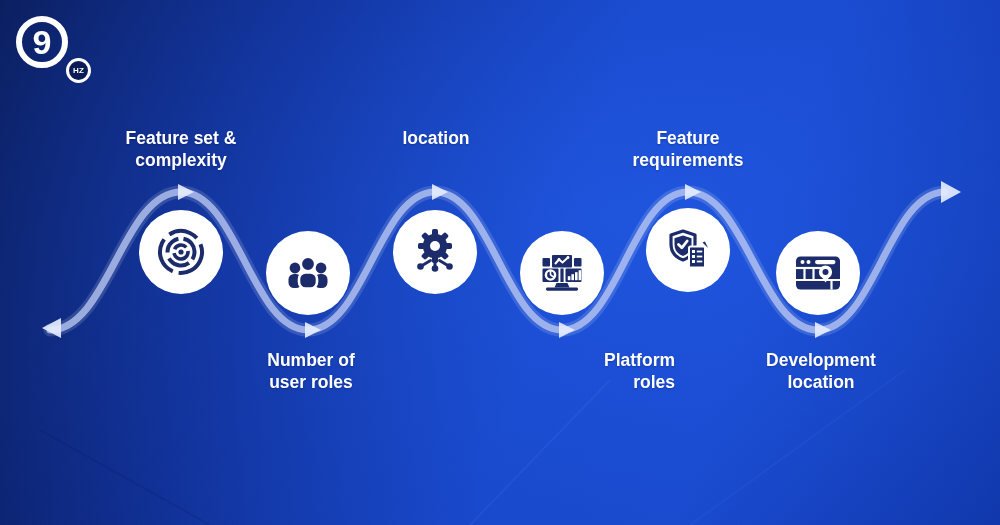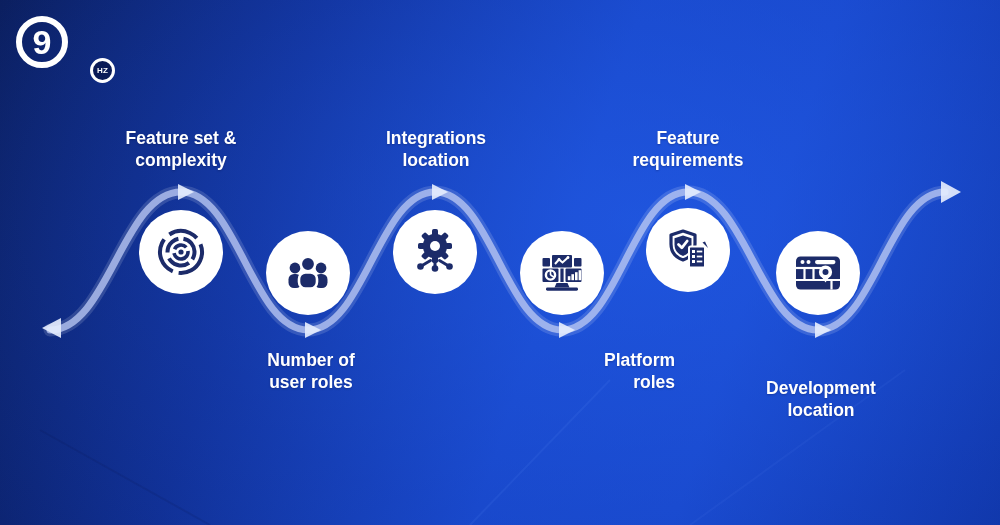--- a/index.html
+++ b/index.html
@@ -15,39 +15,39 @@
   
   .facets{position:absolute;inset:0;pointer-events:none;}
   
   .logo{position:absolute;left:16px;top:16px;width:92px;height:62px;}
   .logo-big{
     position:absolute;left:0;top:0;width:40px;height:40px;border:6px solid #ffffff;border-radius:50%;
     display:flex;align-items:center;justify-content:center;
     color:#ffffff;font-weight:bold;font-size:34px;line-height:1;
   }
   .logo-small{
-    position:absolute;left:74px;top:42px;width:19px;height:19px;border:3.5px solid #ffffff;border-radius:50%;
+    position:absolute;left:50px;top:42px;width:19px;height:19px;border:3.5px solid #ffffff;border-radius:50%;
     display:flex;align-items:center;justify-content:center;
     color:#ffffff;font-weight:bold;font-size:8px;letter-spacing:.2px;
     background:rgba(9,25,80,.85);
   }
   
   .scene{position:absolute;left:0;top:0;}
   
   .step-label{
     position:absolute;width:220px;text-align:center;
     color:#ffffff;font-weight:bold;font-size:17.5px;line-height:22px;
     text-shadow:0 1px 2px rgba(0,0,40,.25);
   }
   .lbl-1{left:71px;top:127px;}
   .lbl-3{left:326px;top:127px;}
   .lbl-5{left:578px;top:127px;}
   .lbl-2{left:201px;top:349px;}
   .lbl-4{left:455px;top:349px;text-align:right;}
-  .lbl-6{left:711px;top:349px;margin-top:28px;}
+  .lbl-6{left:711px;top:349px;}
 </style>
 </head>
 <body>
 
 <div class="canvas">
 
   <svg class="facets" width="1000" height="525">
     <line x1="610" y1="380" x2="470" y2="525" stroke="#6f9bff" stroke-opacity="0.10" stroke-width="2"></line>
     <line x1="905" y1="370" x2="690" y2="525" stroke="#6f9bff" stroke-opacity="0.07" stroke-width="2"></line>
     <line x1="40" y1="430" x2="210" y2="525" stroke="#061443" stroke-opacity="0.12" stroke-width="2"></line>
@@ -198,21 +198,20 @@
 
   <div class="step-label lbl-1">
     <div>Feature set &amp;</div>
     <div>complexity</div>
   </div>
   <div class="step-label lbl-2">
     <div>Number of</div>
     <div>user roles</div>
   </div>
   <div class="step-label lbl-3">
-    <div>Integrations</div>
     <div>location</div>
   </div>
   <div class="step-label lbl-4">
     <div>Platform</div>
     <div>roles</div>
   </div>
   <div class="step-label lbl-5">
     <div>Feature</div>
     <div>requirements</div>
   </div>

